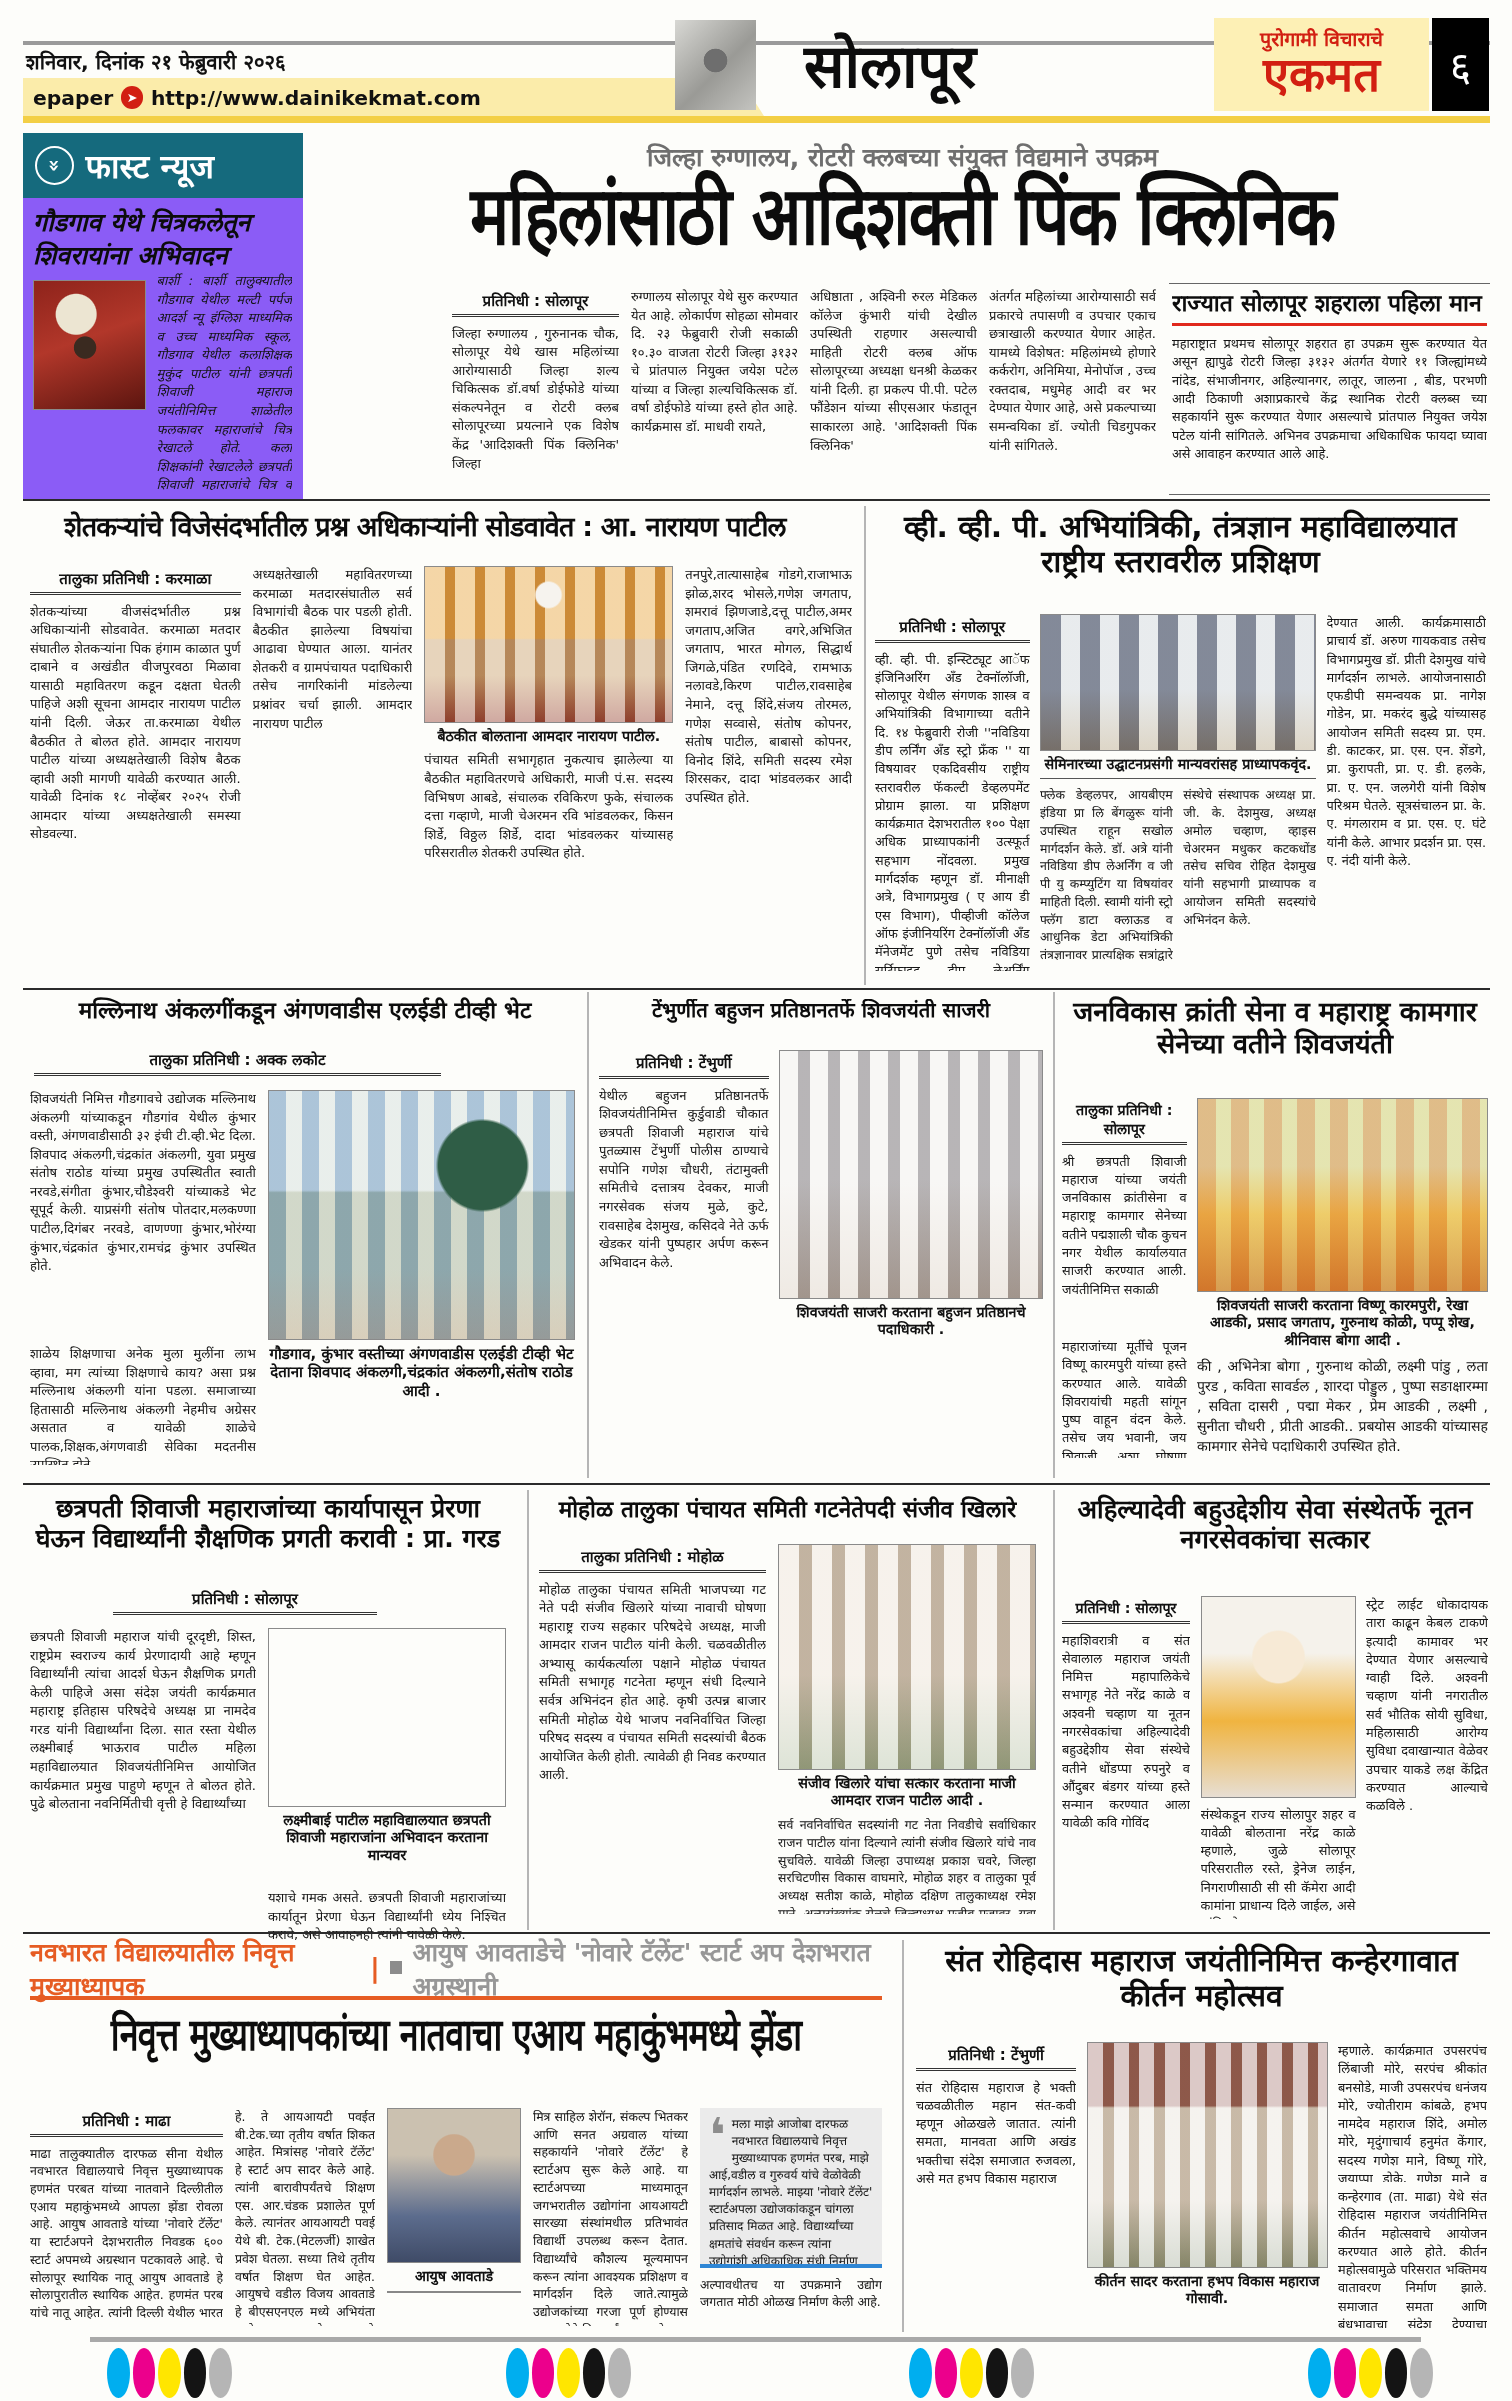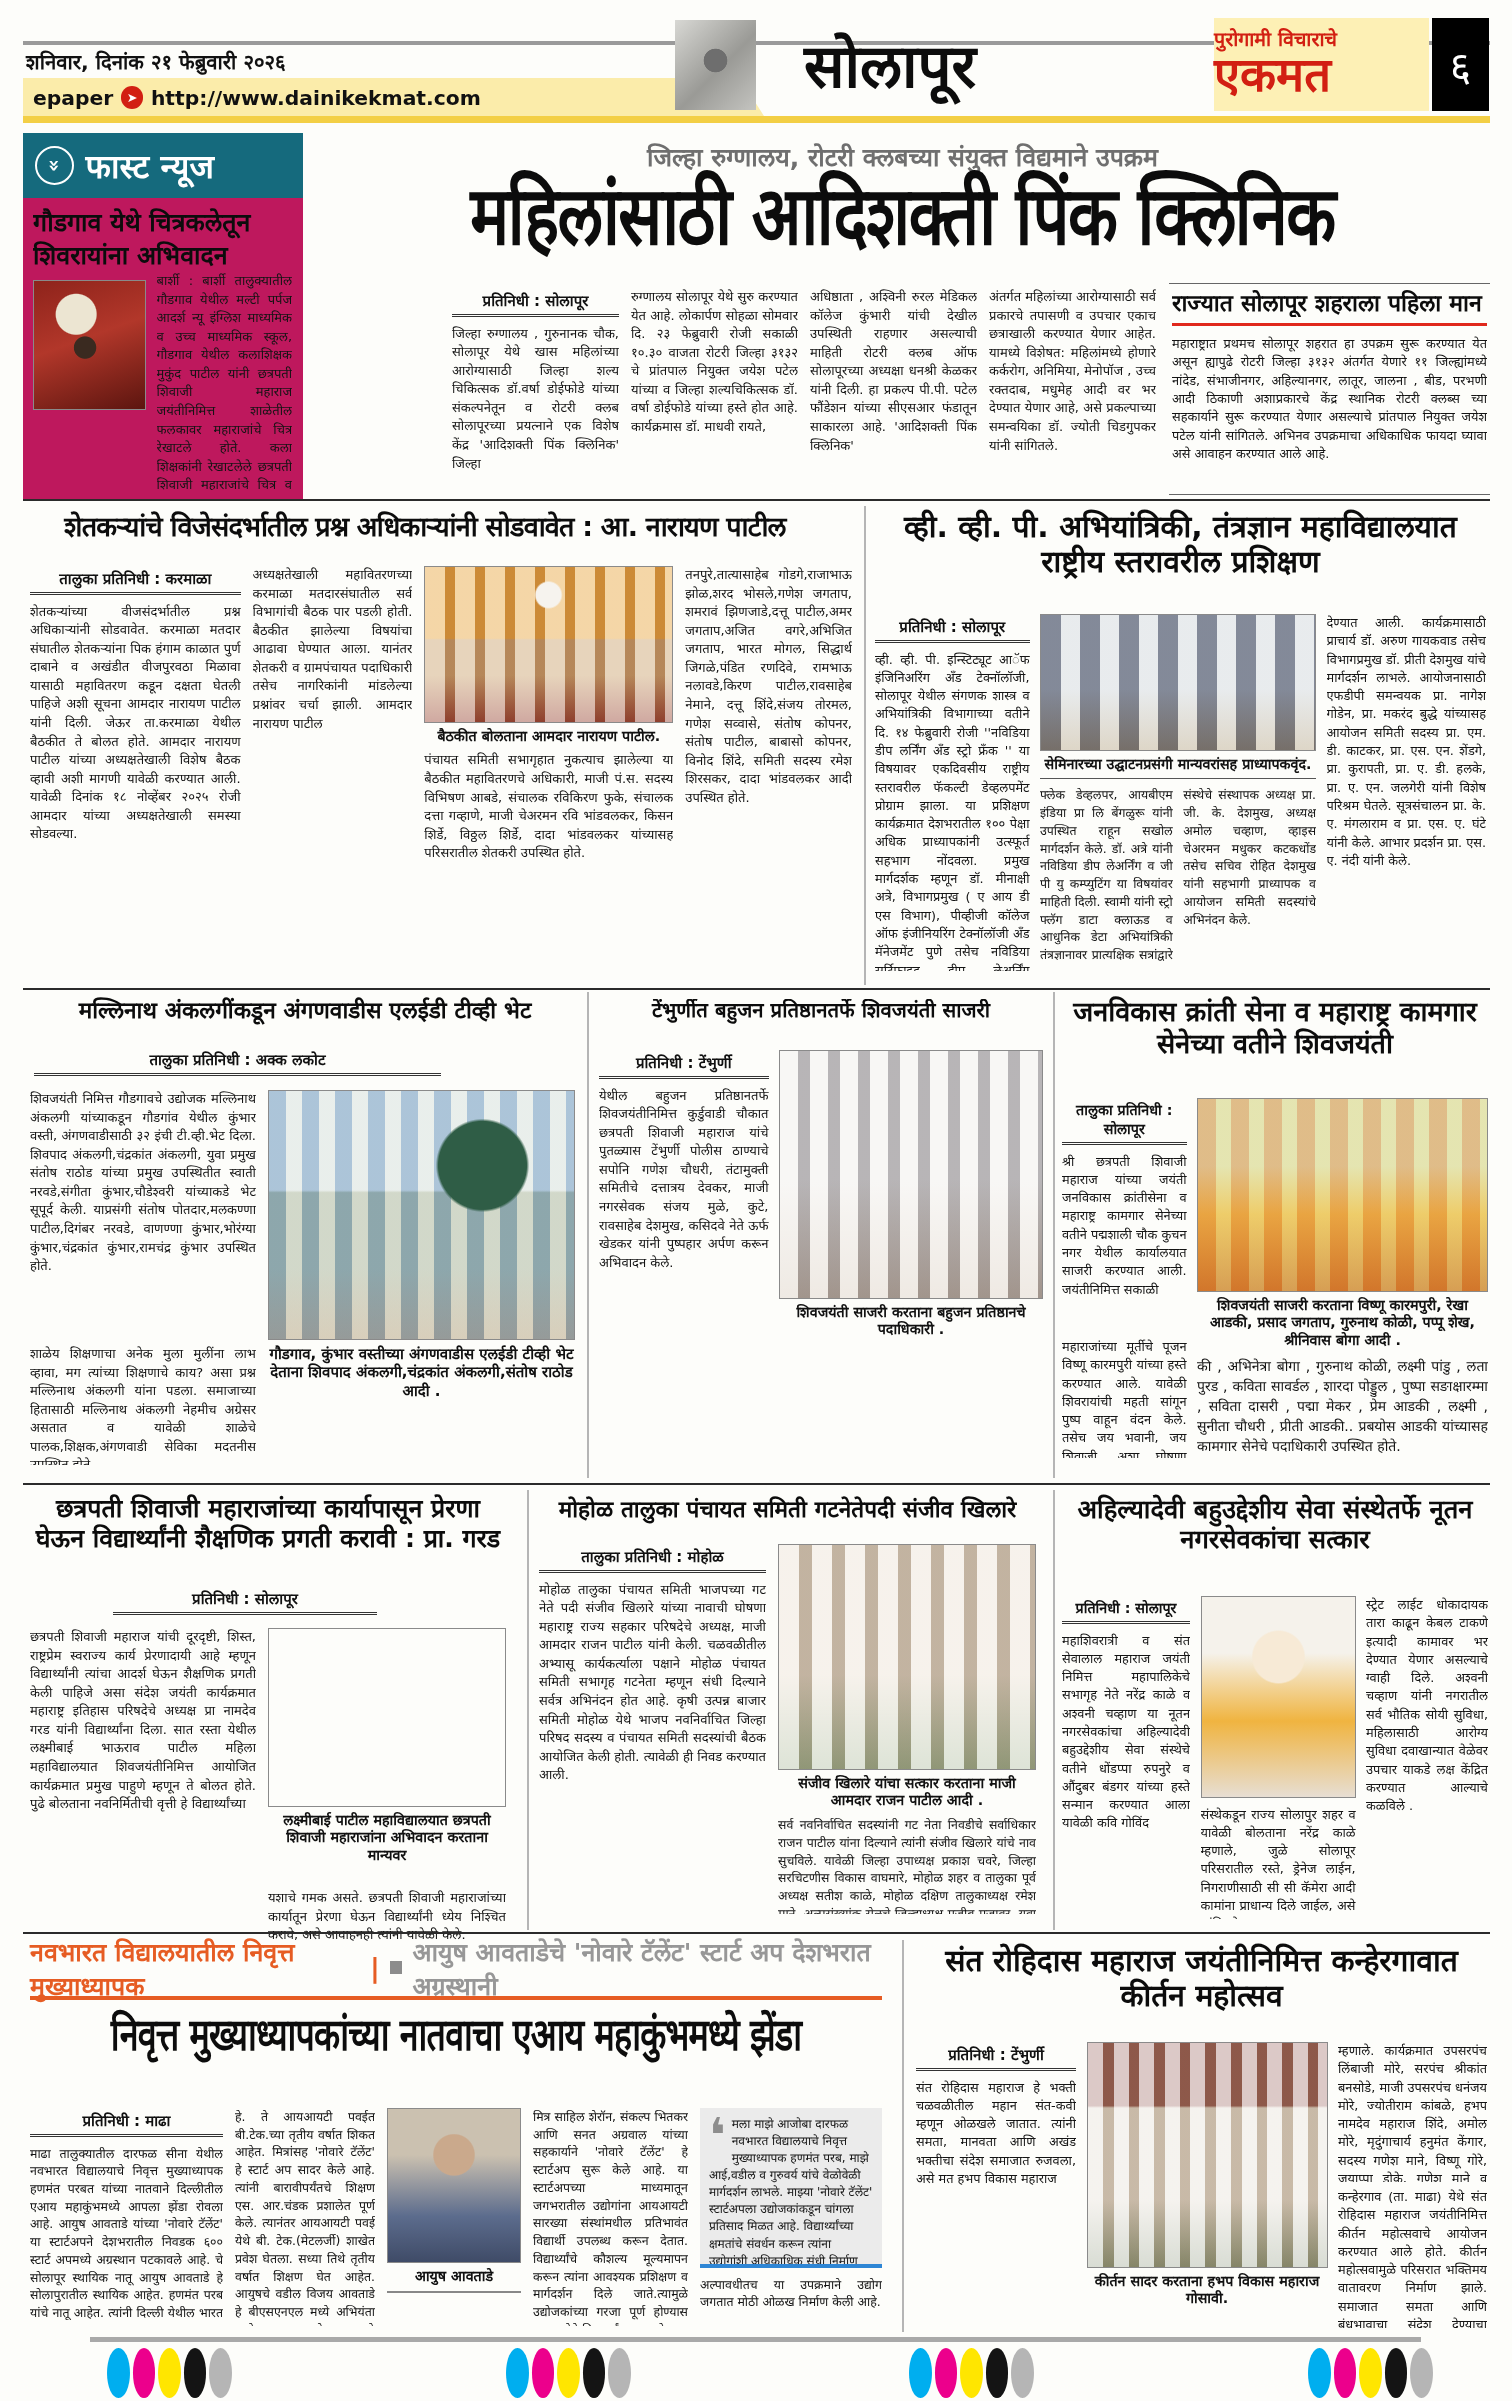--- a/index.html
+++ b/index.html
@@ -49,29 +49,29 @@
           linear-gradient(180deg,#f5f2eb 0 28%,#f0b440 62%,#e7ded3 100%);}
   .ph-ayush{background:radial-gradient(circle at 50% 30%,#caa98c 0 16%,transparent 17%),
           linear-gradient(180deg,#cbc1b0 0 30%,#5c6c8d 70%,#3f4b67 100%);}
   .ph-kirtan{background:repeating-linear-gradient(90deg,rgba(255,255,255,.7) 0 15px,rgba(150,120,90,.3) 15px 25.6px),
           linear-gradient(180deg,#8a4b43 0 28%,#ded6c9 29% 70%,#7e8b6e 100%);}
   
   .epaper-band{background:#fbecaa;clip-path:polygon(0 0,717px 0,742px 100%,0 100%);
                display:flex;align-items:center;gap:7.5px;padding-left:10.5px;box-sizing:border-box;}
   .epaper-ic{width:22.6px;height:22.6px;border-radius:50%;background:#d21f12;color:#fff;
              display:flex;align-items:center;justify-content:center;font-size:12.8px;}
-  .ekmat-box{background:#fdf0b5;display:flex;flex-direction:column;
+  .ekmat-box{background:#fdf0b5;display:flex;flex-direction:column;align-items:center;
              justify-content:center;line-height:1.05;}
   .pgnum-box{background:#000;color:#fff;display:flex;align-items:center;justify-content:center;}
   .fn-head{background:#156a7d;color:#fff;display:flex;align-items:center;gap:12px;
            padding-left:12px;box-sizing:border-box;}
   .fn-ic{width:35px;height:35px;border:2.3px solid #fff;border-radius:50%;display:flex;
          align-items:center;justify-content:center;font-size:19.6px;font-weight:bold;}
   .fn-ic span{display:inline-block;transform:rotate(90deg);}
-  .fn-body{background:#be185d;padding:9px 10.5px;box-sizing:border-box;}
+  .fn-body{background:#8b5cf6;padding:9px 10.5px;box-sizing:border-box;font-style:italic;}
   .substory{border-top:1.5px solid #666;border-bottom:1.5px solid #666;padding:6px 3px 12px;box-sizing:border-box;}
   .substory-rule{height:3px;background:#e0281c;margin:6px 0 9px;}
   .feature-kicker{display:flex;align-items:center;gap:10.5px;}
   .quote-box{background:#ebebeb;border-bottom:4.5px solid #2e86d5;padding:7.5px 9px;box-sizing:border-box;position:relative;}
   .quote-mark{font-size:48px;line-height:.8;color:#8d8d8d;font-weight:bold;float:left;margin-right:6px;}
   .dotgroup{display:flex;gap:3px;position:absolute;}
   .dot{width:22.6px;height:50px;border-radius:50%;}
 </style>
 </head>
 <body>

